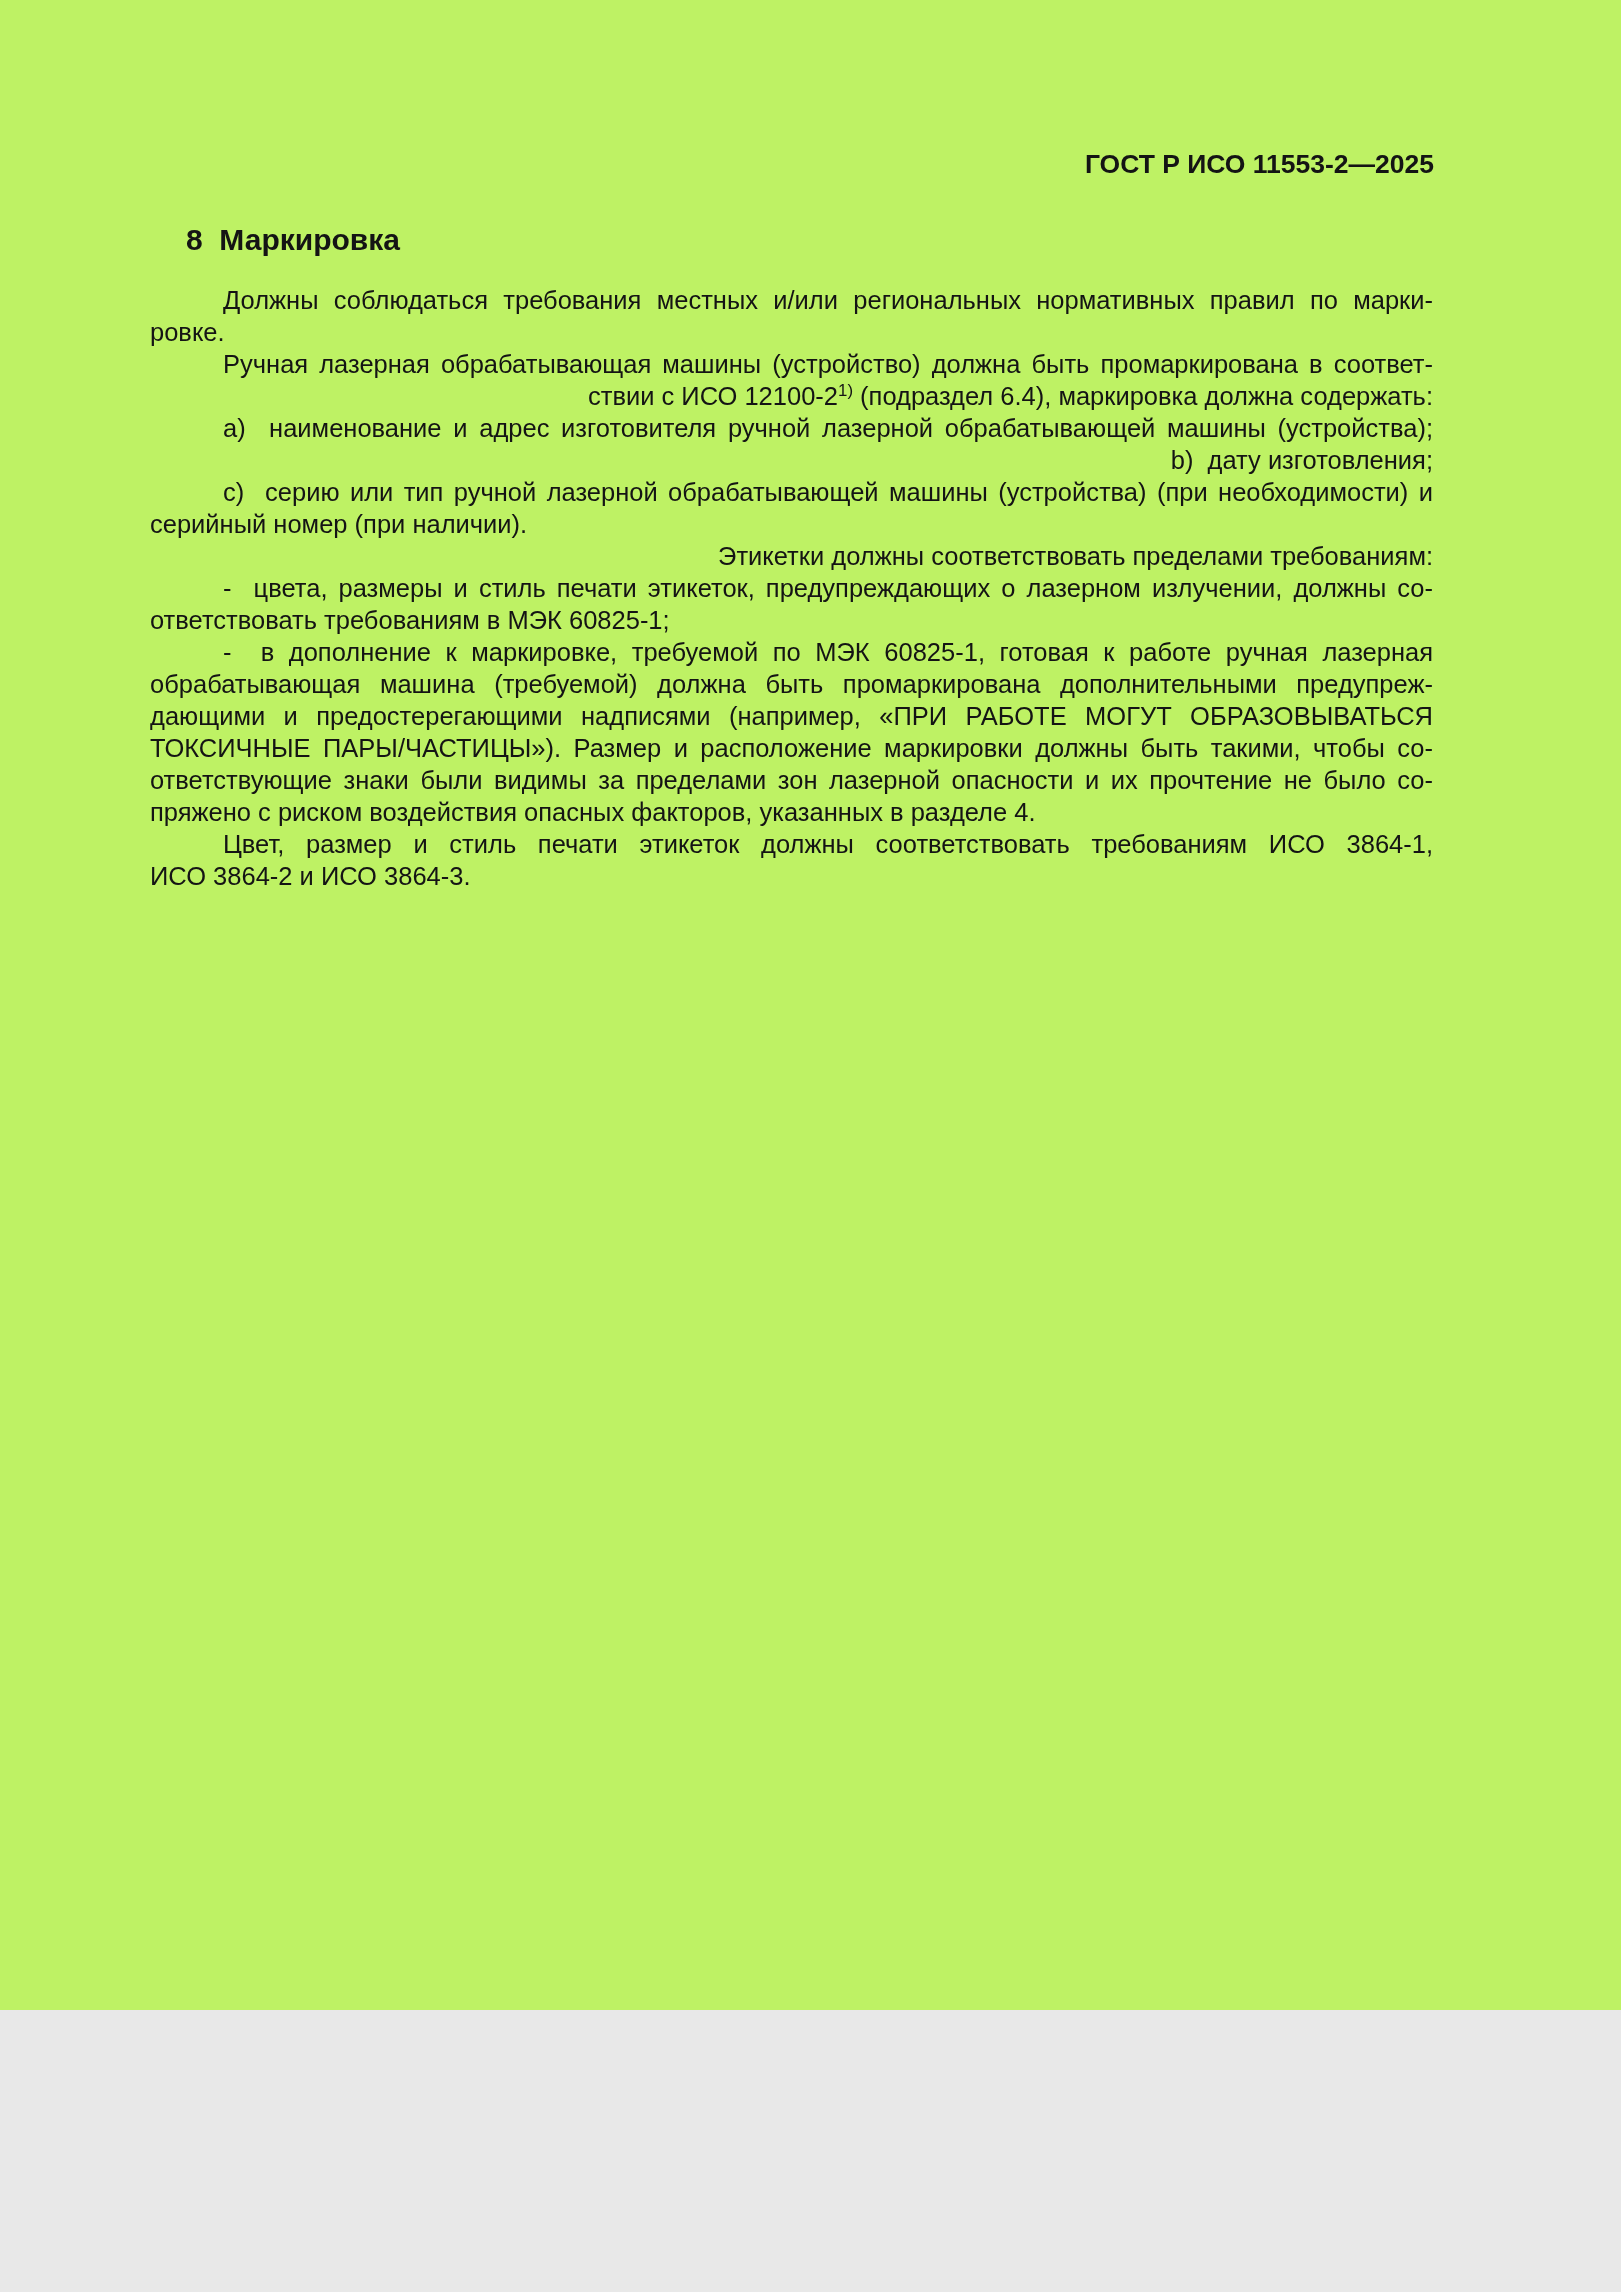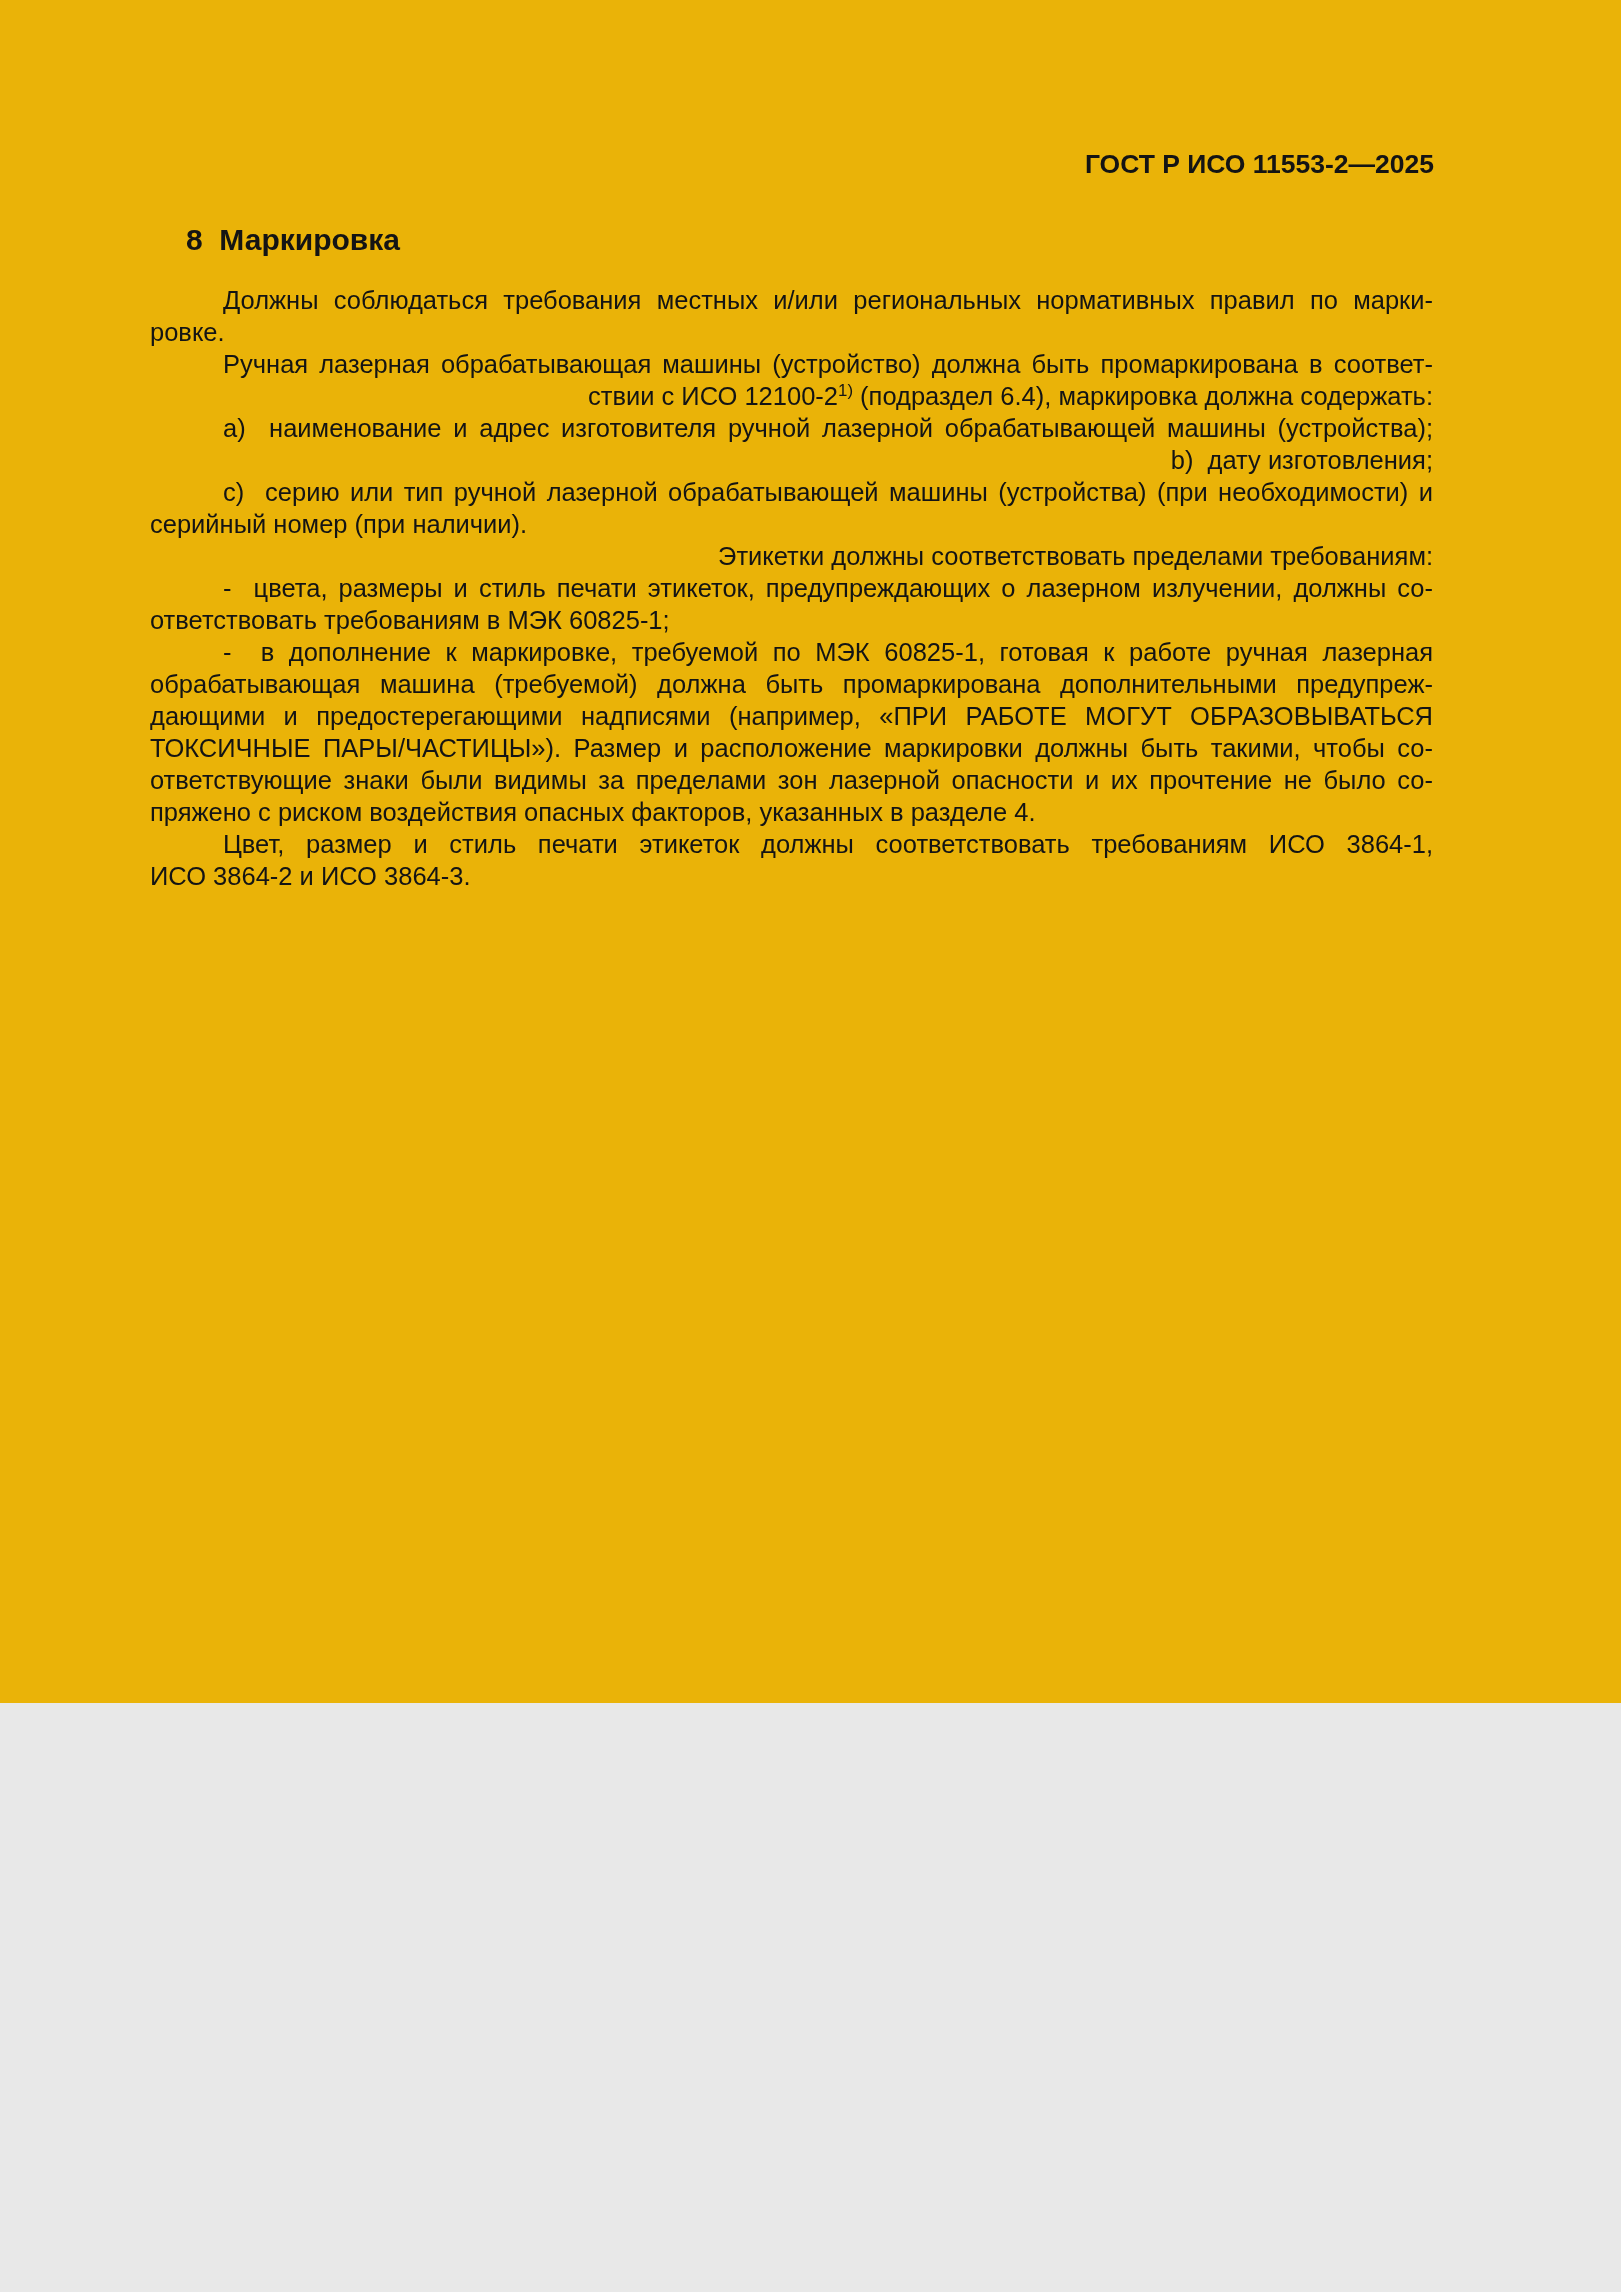--- a/index.html
+++ b/index.html
@@ -1,20 +1,20 @@
 <!DOCTYPE html>
 <html lang="ru"><head>
 <meta charset="utf-8">
 <style>
   html, body { margin: 0; padding: 0; background: #e8e8e8; }
   .page {
     position: relative;
     width: 1621px;
-    height: 1703px;
-    background: #eab308;
+    height: 2010px;
+    background: #bef264;
     font-family: "Liberation Sans", sans-serif;
     color: #141414;
     overflow: hidden;
     margin: 0 auto;
   }
   .page-header {
     position: absolute;
     top: 148px;
     right: 187px;
     font-size: 26.5px;

